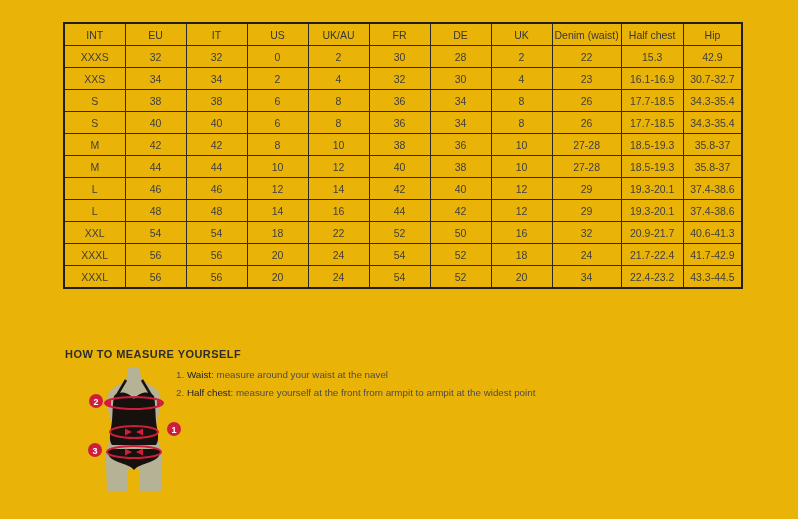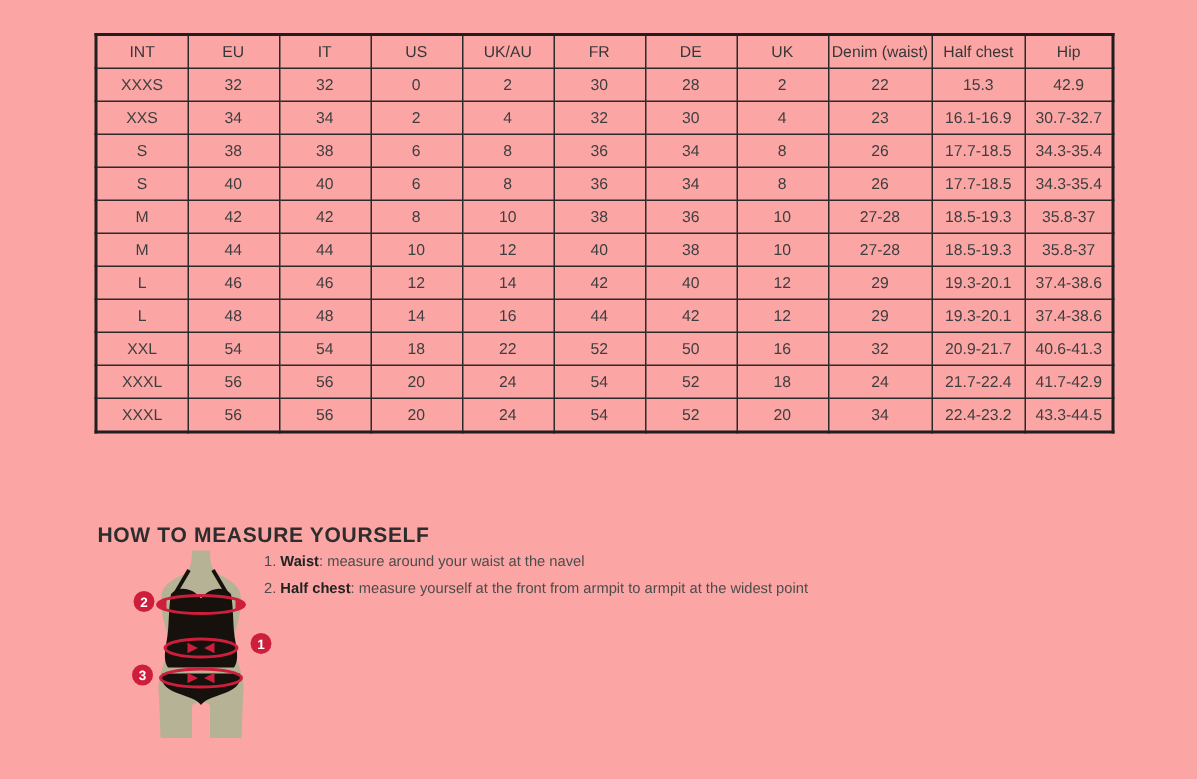--- a/index.html
+++ b/index.html
@@ -1,33 +1,33 @@
 <!DOCTYPE html>
 <html style="--accent: #cd1f3c; --mannequin: #b5b296; --suit: #16110d;"><head>
 <meta charset="utf-8">
 <style>
   html,body{margin:0;padding:0;background:#fff;}
-  .page{position:relative;width:798px;height:519px;background:#fca5a5;
+  .page{position:relative;width:798px;height:519px;background:#eab308;
         font-family:"Liberation Sans",sans-serif;overflow:hidden;}
 
   
   .size-table{position:absolute;left:63px;top:22px;border-collapse:collapse;
               table-layout:fixed;border:2px solid #1f1f1f;}
   .size-table th,.size-table td{border:1px solid #2a2a2a;height:21px;padding:0 2px;
               text-align:center;vertical-align:middle;font-size:10.5px;
               font-weight:400;color:#3e3e3e;white-space:nowrap;overflow:hidden;}
   .size-table th{font-weight:400;color:#373737;}
 
   
-  .measure-title{position:absolute;left:65px;top:348px;font-size:14px;
+  .measure-title{position:absolute;left:65px;top:348px;font-size:11px;
               font-weight:700;letter-spacing:.45px;color:#2d2d2d;}
   .figure{position:absolute;left:80px;top:366px;width:110px;height:132px;}
   .steps{position:absolute;left:176px;top:369px;list-style:none;margin:0;padding:0;}
   .steps li{font-size:9.8px;line-height:11px;color:#4c4c4c;margin-bottom:6.5px;white-space:nowrap;}
-  .steps li b{color:#222222;font-weight:700;}
+  .steps li b{color:#222222;font-weight:400;}
   .badge-text{font-size:9px;font-weight:700;fill:#ffffff;
               font-family:"Liberation Sans",sans-serif;}
 </style>
 </head>
 <body>
 
 <div class="page">
 
   <table class="size-table">
     <colgroup>

